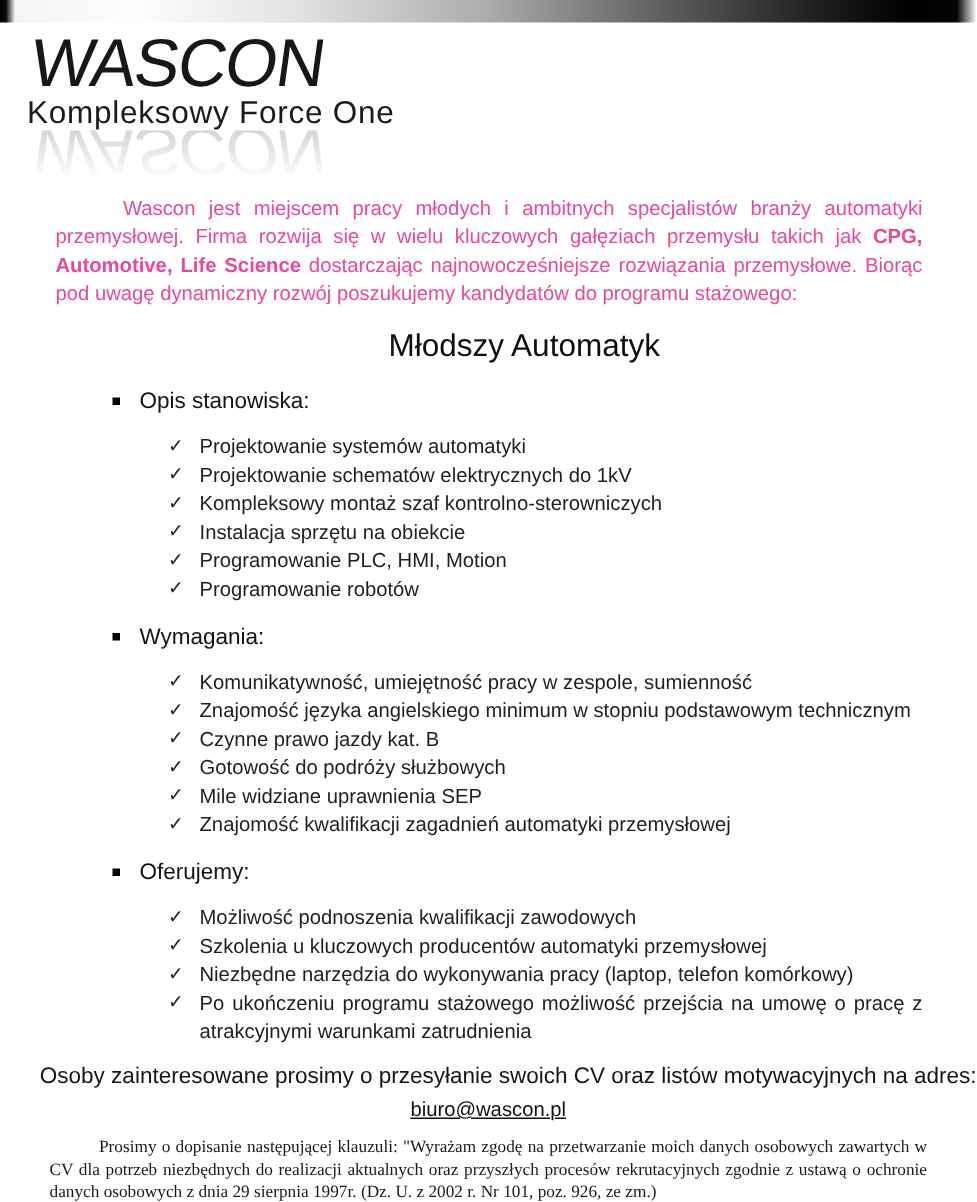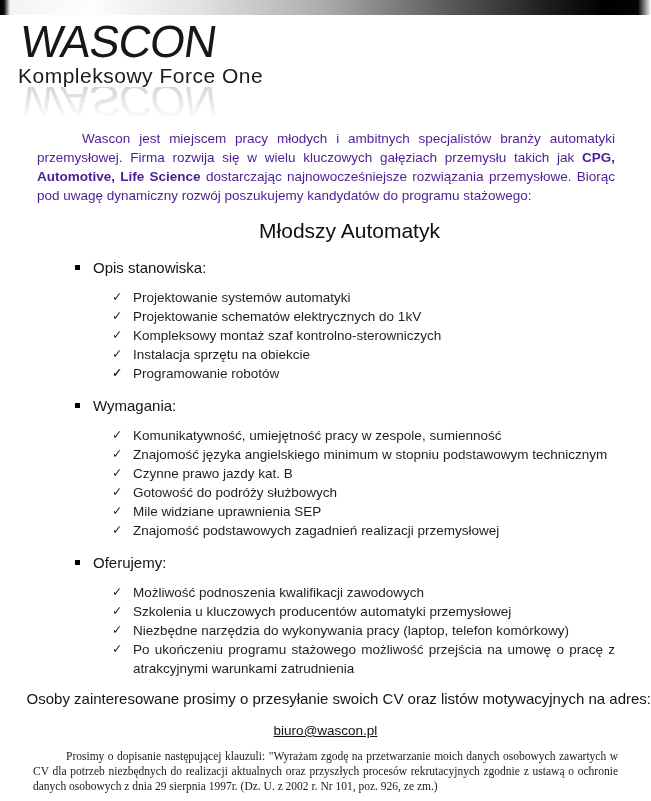--- a/index.html
+++ b/index.html
@@ -62,21 +62,21 @@
       #ffffff 100%);
   }
 
   
   .intro {
     margin: 6px 36px 0 37px;
     font-size: 13.5px;
     line-height: 19px;
     text-align: justify;
     text-indent: 45px;
-    color: #4c1d95;
+    color: #ec4899;
   }
   .intro b { font-weight: bold; }
 
   
   .job-title {
     margin-top: 12px;
     font-size: 21px;
     line-height: 28px;
     text-align: center;
     font-weight: 400;
@@ -119,21 +119,21 @@
   }
 
   
   .cta {
     margin-top: 11px;
     text-align: right;
     font-size: 15px;
     line-height: 19px;
     color: #161616;
   }
-  .email-line { text-align: center; margin-top: 13px; }
+  .email-line { text-align: center; margin-top: 3px; }
   .email-link {
     font-size: 13.5px;
     line-height: 19px;
     color: #111;
     text-decoration: underline;
     cursor: pointer;
   }
   .legal {
     margin: 9px 33px 0 33px;
     font-family: "Liberation Serif", serif;
@@ -171,37 +171,37 @@
   <div class="section">
     <div class="section-header">
       <span class="bullet-square"></span>
       <span>Opis stanowiska:</span>
     </div>
     <div class="checklist">
       <div class="item"><span class="check">✓</span><span>Projektowanie systemów automatyki</span></div>
       <div class="item"><span class="check">✓</span><span>Projektowanie schematów elektrycznych do 1kV</span></div>
       <div class="item"><span class="check">✓</span><span>Kompleksowy montaż szaf kontrolno-sterowniczych</span></div>
       <div class="item"><span class="check">✓</span><span>Instalacja sprzętu na obiekcie</span></div>
-      <div class="item"><span class="check">✓</span></div>
+      <div class="item"><span class="check">✓</span><span>Programowanie PLC, HMI, Motion</span></div>
       <div class="item"><span class="check">✓</span><span>Programowanie robotów</span></div>
     </div>
   </div>
 
   <div class="section">
     <div class="section-header">
       <span class="bullet-square"></span>
       <span>Wymagania:</span>
     </div>
     <div class="checklist">
       <div class="item"><span class="check">✓</span><span>Komunikatywność, umiejętność pracy w zespole, sumienność</span></div>
       <div class="item"><span class="check">✓</span><span>Znajomość języka angielskiego minimum w stopniu podstawowym technicznym</span></div>
       <div class="item"><span class="check">✓</span><span>Czynne prawo jazdy kat. B</span></div>
       <div class="item"><span class="check">✓</span><span>Gotowość do podróży służbowych</span></div>
       <div class="item"><span class="check">✓</span><span>Mile widziane uprawnienia SEP</span></div>
-      <div class="item"><span class="check">✓</span><span>Znajomość podstawowych zagadnień realizacji przemysłowej</span></div>
+      <div class="item"><span class="check">✓</span><span>Znajomość kwalifikacji zagadnień automatyki przemysłowej</span></div>
     </div>
   </div>
 
   <div class="section">
     <div class="section-header">
       <span class="bullet-square"></span>
       <span>Oferujemy:</span>
     </div>
     <div class="checklist">
       <div class="item"><span class="check">✓</span><span>Możliwość podnoszenia kwalifikacji zawodowych</span></div>

